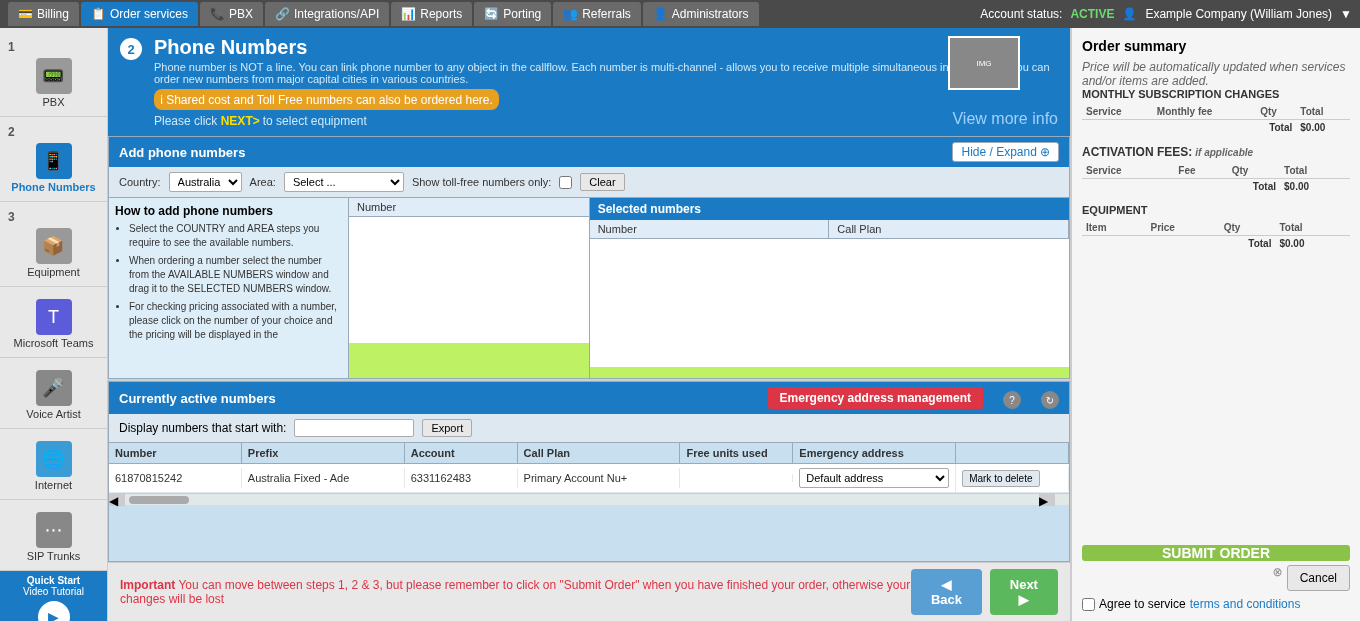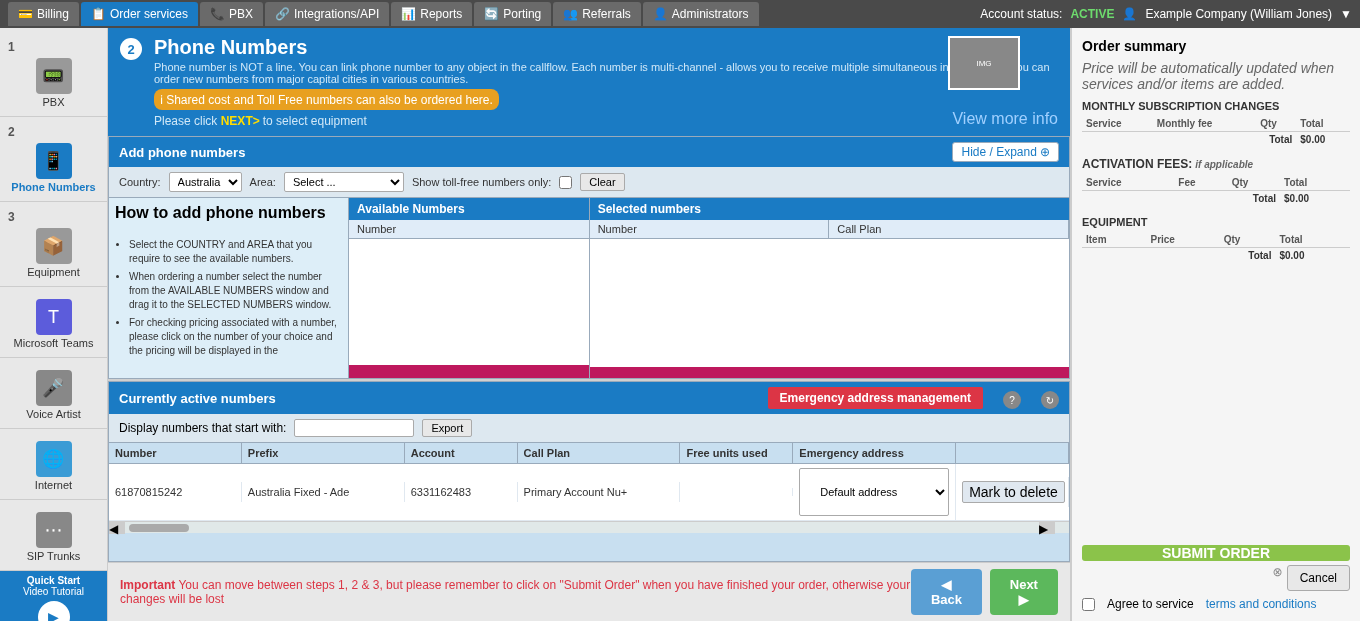--- a/index.html
+++ b/index.html
@@ -32,33 +32,33 @@
     .section-header { background: #1a7bc4; color: #fff; padding: 8px 12px; display: flex; align-items: flex-start; gap: 12px; position: relative; }
     .section-header .step-badge { background: #fff; color: #1a7bc4; width: 22px; height: 22px; border-radius: 50%; display: flex; align-items: center; justify-content: center; font-weight: bold; font-size: 13px; flex-shrink: 0; margin-top: 2px; }
     .section-header h1 { font-size: 20px; font-weight: bold; color: #fff; }
     .section-header p { font-size: 11px; color: #d0e8f8; margin-top: 2px; }
     .section-header .shared-cost-note { background: #e8a020; color: #fff; padding: 2px 6px; border-radius: 8px; font-size: 11px; margin-top: 4px; display: inline-block; }
     .section-header .next-link { color: #ffdd00; font-weight: bold; }
     .section-header .view-more { position: absolute; right: 12px; bottom: 8px; color: #a0d0ff; font-size: 16px; cursor: pointer; margin-top: 20px; }
     .section-header .thumbnail { position: absolute; right: 50px; top: 8px; width: 72px; height: 54px; background: #c8e0f0; border: 2px solid #fff; }
 
     
-    .add-numbers-section { background: #be185d; border: 1px solid #9ab; }
+    .add-numbers-section { background: #bef264; border: 1px solid #9ab; }
     .add-numbers-header { background: #1a7bc4; color: #fff; padding: 5px 10px; display: flex; justify-content: space-between; align-items: center; }
     .add-numbers-header h3 { font-size: 13px; }
     .hide-expand-btn { background: #fff; color: #1a7bc4; border: 1px solid #9ab; padding: 2px 8px; border-radius: 3px; cursor: pointer; font-size: 11px; }
 
     .filter-bar { background: #dde8f0; padding: 5px 10px; display: flex; align-items: center; gap: 8px; border-bottom: 1px solid #9ab; }
     .filter-bar label { font-size: 11px; color: #333; }
     .filter-select { padding: 2px 4px; border: 1px solid #aaa; border-radius: 2px; font-size: 11px; background: #fff; }
     .clear-btn { background: #e8e8e8; border: 1px solid #aaa; padding: 2px 8px; cursor: pointer; border-radius: 2px; font-size: 11px; }
 
     .numbers-table-area { display: flex; height: 180px; }
     .info-panel { width: 240px; background: #ddeef8; padding: 6px; border-right: 1px solid #9ab; overflow-y: auto; }
-    .info-panel h4 { font-size: 16px; font-weight: bold; margin-bottom: 16px; }
+    .info-panel h4 { font-size: 12px; font-weight: bold; margin-bottom: 4px; }
     .info-panel ul { margin-left: 14px; }
     .info-panel li { font-size: 10px; color: #333; margin-bottom: 4px; line-height: 1.4; }
 
     .available-numbers { flex: 1; border-right: 1px solid #9ab; }
     .col-header { background: #1a7bc4; color: #fff; padding: 4px 8px; font-size: 12px; font-weight: bold; }
     .col-sub-header { background: #e0ecf8; padding: 3px 8px; font-size: 11px; color: #333; border-bottom: 1px solid #9ab; }
     .col-body { background: #fff; height: calc(100% - 54px); overflow-y: auto; }
 
     .selected-numbers { flex: 2; }
     .selected-col-header { background: #1a7bc4; color: #fff; padding: 4px 8px; font-size: 12px; font-weight: bold; display: flex; justify-content: space-between; }
@@ -73,46 +73,46 @@
     .emergency-actions { display: flex; align-items: flex-end; gap: 20px; }
     .icon-circle { width: 18px; height: 18px; background: #888; border-radius: 50%; display: inline-flex; align-items: center; justify-content: center; color: #fff; font-size: 10px; cursor: pointer; }
 
     .display-filter-bar { background: #dde8f0; padding: 5px 10px; display: flex; align-items: center; gap: 8px; border-bottom: 1px solid #9ab; }
     .display-input { padding: 2px 4px; border: 1px solid #aaa; border-radius: 2px; font-size: 11px; width: 120px; }
     .export-btn { background: #e8e8e8; border: 1px solid #aaa; padding: 2px 8px; cursor: pointer; border-radius: 2px; font-size: 11px; }
     .active-table-header { display: flex; background: #c8dff0; border-bottom: 1px solid #9ab; }
     .active-table-header .th { flex: 1; padding: 4px 6px; font-size: 11px; color: #333; font-weight: bold; border-right: 1px solid #9ab; }
     .active-table-row { display: flex; background: #fff; border-bottom: 1px solid #e0e8f0; align-items: center; }
     .active-table-row .td { flex: 1; padding: 4px 6px; font-size: 11px; color: #333; border-right: 1px solid #e0e8f0; overflow: hidden; white-space: nowrap; }
-    .address-select { padding: 16px; border: 1px solid #aaa; border-radius: 2px; font-size: 11px; background: #fff; width: 100%; }
-    .mark-delete-btn { background: #e0e8f0; border: 1px solid #aaa; padding: 2px 6px; cursor: pointer; border-radius: 2px; font-size: 14px; }
+    .address-select { padding: 2px; border: 1px solid #aaa; border-radius: 2px; font-size: 11px; background: #fff; width: 100%; }
+    .mark-delete-btn { background: #e0e8f0; border: 1px solid #aaa; padding: 2px 6px; cursor: pointer; border-radius: 2px; font-size: 10px; }
 
     
     .bottom-bar { background: #e8e8e8; padding: 6px 12px; display: flex; align-items: center; justify-content: space-between; border-top: 1px solid #ccc; }
     .important-msg { font-size: 11px; }
     .important-label { color: #dc3545; font-weight: bold; text-align: center; }
     .important-text { color: #dc3545; }
     .nav-buttons { display: flex; gap: 8px; }
     .back-btn { background: #5a9fd4; color: #fff; border: none; padding: 8px 18px; border-radius: 4px; cursor: pointer; font-size: 13px; font-weight: bold; }
     .next-btn { background: #5cb85c; color: #fff; border: none; padding: 8px 18px; border-radius: 4px; cursor: pointer; font-size: 13px; font-weight: bold; }
 
     
     .order-summary { width: 290px; background: #f5f5f5; border-left: 2px solid #ccc; padding: 10px; overflow-y: auto; display: flex; flex-direction: column; }
     .order-summary h2 { font-size: 14px; font-weight: bold; margin-bottom: 6px; }
-    .order-summary .auto-update { font-size: 14px; color: #666; font-style: italic; margin-bottom: 8px; }
+    .order-summary .auto-update { font-size: 12px; color: #666; font-style: italic; }
     .summary-section { margin-bottom: 10px; }
     .summary-section h3 { font-size: 11px; font-weight: bold; color: #333; margin-bottom: 4px; }
     .summary-table { width: 100%; border-collapse: collapse; }
     .summary-table th { font-size: 10px; color: #555; text-align: left; padding: 2px 4px; border-bottom: 1px solid #ccc; }
     .summary-table td { font-size: 10px; color: #333; padding: 2px 4px; }
     .summary-table .total-row td { font-weight: bold; border-top: 1px solid #ccc; }
     .if-applicable { font-size: 10px; font-style: italic; color: #666; }
     .submit-order-btn { background: #8bc34a; color: #fff; border: none; width: 100%; cursor: pointer; font-size: 14px; font-weight: bold; border-radius: 3px; margin-top: auto; }
     .cancel-btn { background: #e8e8e8; border: 1px solid #aaa; padding: 5px 12px; cursor: pointer; border-radius: 3px; font-size: 12px; }
-    .agree-row { display: flex; align-items: center; gap: 12px; margin-top: 6px; font-size: 11px; }
+    .agree-row { display: flex; align-items: center; gap: 4px; margin-top: 6px; font-size: 11px; }
     .terms-link { color: #1a7bc4; cursor: pointer; }
 
     .scrollbar-h { height: 12px; background: #e0e8e8; border-top: 1px solid #ccc; display: flex; align-items: center; }
     .scrollbar-thumb { width: 60px; height: 8px; background: #aaa; border-radius: 4px; margin-left: 4px; }
   </style>
 </head>
 <body>
 
 <div class="top-nav">
   <div class="nav-tabs">
@@ -246,27 +246,26 @@
           <option>Select ...</option>
         </select>
         <label>Show toll-free numbers only:</label>
         <input type="checkbox" style="">
         <button class="clear-btn">Clear</button>
       </div>
       <div class="numbers-table-area">
         <div class="info-panel">
           <h4>How to add phone numbers</h4>
           <ul>
-            <li>Select the COUNTRY and AREA that you require to see the available numbers.</li>
+            <li>Select the COUNTRY and AREA steps you require to see the available numbers.</li>
             <li>When ordering a number select the number from the AVAILABLE NUMBERS window and drag it to the SELECTED NUMBERS window.</li>
             <li>For checking pricing associated with a number, please click on the number of your choice and the pricing will be displayed in the</li>
           </ul>
         </div>
         <div class="available-numbers">
-          <div class="col-header">Available Numbers</div>
           <div class="col-sub-header">Number</div>
           <div class="col-body"></div>
         </div>
         <div class="selected-numbers">
           <div class="selected-col-header">Selected numbers</div>
           <div class="selected-sub-headers">
             <div class="selected-sub-header">Number</div>
             <div class="selected-sub-header">Call Plan</div>
           </div>
           <div style="background:#fff;flex:1;height:calc(100% - 52px);"></div>

